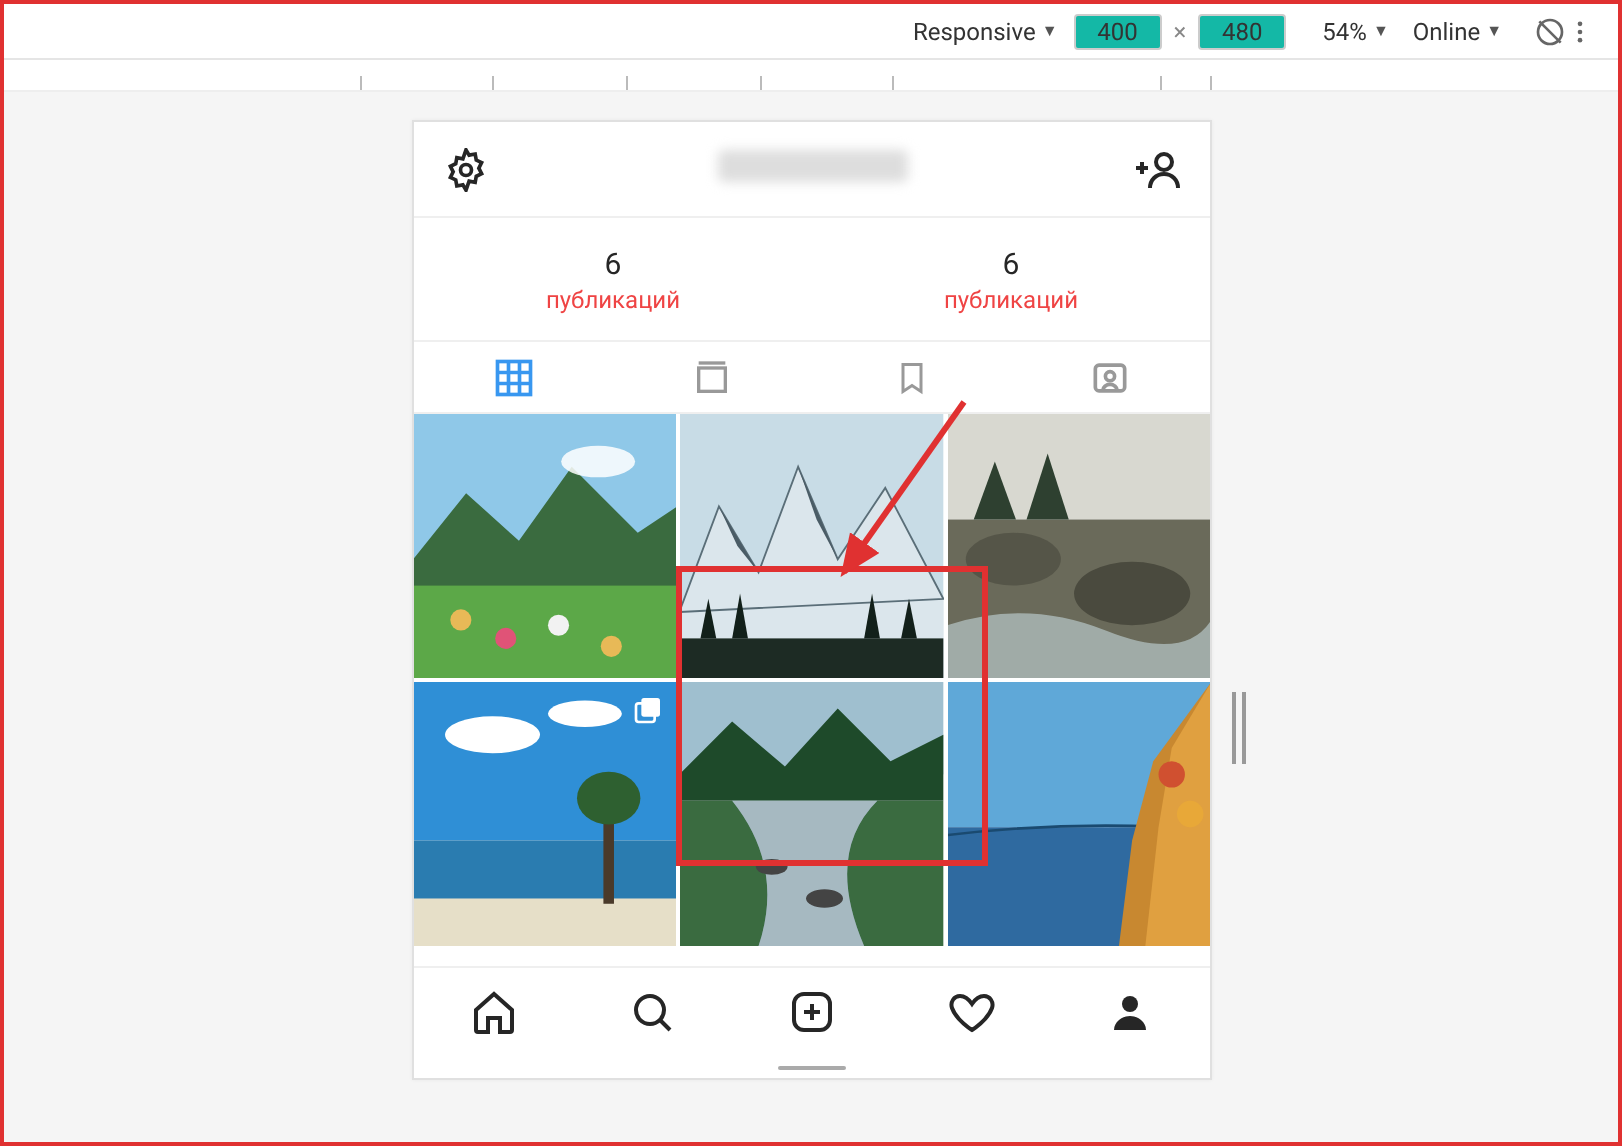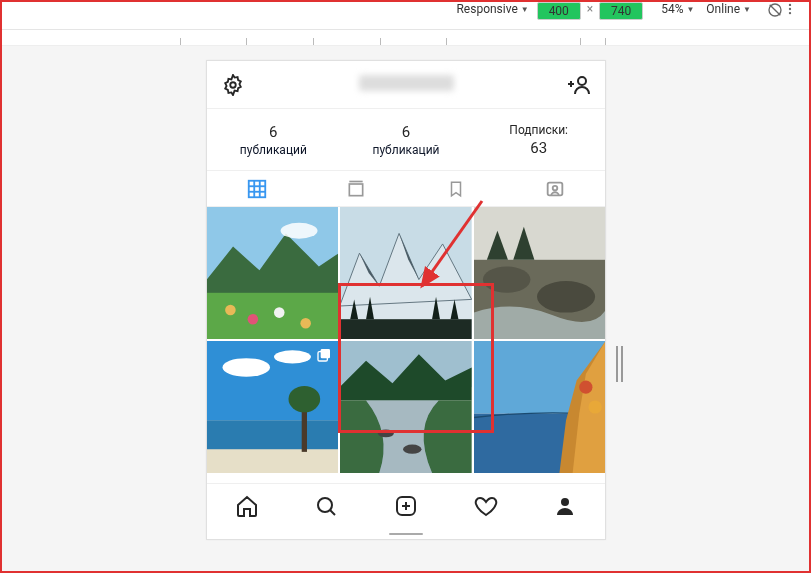--- a/index.html
+++ b/index.html
@@ -1,40 +1,40 @@
 <!DOCTYPE html>
 <html><head>
 <meta charset="utf-8">
 <style>
   * { box-sizing: border-box; margin: 0; padding: 0; }
   body { font-family: -apple-system, BlinkMacSystemFont, "Segoe UI", Roboto, Helvetica, Arial, sans-serif; background: #fff; }
   .outer-frame { width: 811px; height: 573px; border: 2px solid #e03131; position: relative; background: #fafafa; overflow: hidden; }
-  .devbar { height: 28px; background: #fff; display: flex; align-items: flex-start; font-size: 12px; color: #333; border-bottom: 1px solid #e5e5e5; padding: 0 8px; }
+  .devbar { height: 28px; background: #fff; display: flex; align-items: center; font-size: 12px; color: #333; border-bottom: 1px solid #e5e5e5; padding: 0 8px; }
   .devbar .spacer { flex: 1; }
   .devbar .dd { display: flex; align-items: center; gap: 3px; margin: 0 6px; cursor: pointer; }
   .devbar .tri { font-size: 8px; color: #555; }
-  .devbar .dimbox { width: 44px; border: 1px solid #ccc; border-radius: 2px; padding: 1px 4px; text-align: center; background: #22c55e; margin: 0 2px; }
+  .devbar .dimbox { width: 44px; border: 1px solid #ccc; border-radius: 2px; padding: 1px 4px; text-align: center; background: #14b8a6; margin: 0 2px; }
   .devbar .x { margin: 0 4px; color: #888; }
   .devbar .rot svg, .devbar .dots svg { display:block; }
   .devbar .rot { margin-left: 10px; cursor:pointer; }
   .devbar .dots { margin-left: auto; cursor:pointer; padding-right:4px;}
   .ruler { height: 16px; background: #fff; position: relative; border-bottom: 1px solid #eee; }
   .ruler .tick { position:absolute; top:8px; bottom:0; width:1px; background:#bbb; }
   .device-area { position: relative; width: 100%; height: calc(100% - 28px - 16px); background:#f5f5f5; }
   .phone { position: absolute; left: 204px; top: 14px; width: 400px; height: 480px; background:#fff; border:1px solid #e0e0e0; box-shadow: 0 0 2px rgba(0,0,0,0.05); display:flex; flex-direction:column; }
   
   .ig-header { height:48px; border-bottom:1px solid #efefef; display:flex; align-items:center; justify-content:space-between; padding:0 12px; }
   .ig-header .gear, .ig-header .addp { width:28px; display:flex; justify-content:center; cursor:pointer;}
   .ig-username { flex:1; text-align:center; }
   .ig-username .blur { display:inline-block; width:95px; height:16px; background:#ddd; border-radius:3px; filter: blur(3px); }
   
   .ig-stats { display:flex; height:62px; border-bottom:1px solid #efefef; }
   .stat { flex:1; display:flex; flex-direction:column; align-items:center; justify-content:center; gap:2px; cursor:pointer;}
   .stat .num { font-size:15px; color:#262626; }
-  .stat .lbl { font-size:12px; color:#0f172a; }
+  .stat .lbl { font-size:12px; color:#ef4444; }
   
   .ig-tabs { display:flex; height:36px; border-bottom:1px solid #efefef; }
   .tab { flex:1; display:flex; align-items:center; justify-content:center; cursor:pointer; border-top:1px solid transparent; }
   .tab.active svg { stroke:#3897f0; }
   .tab svg { stroke:#999; }
   
   .ig-grid { flex:1; overflow:hidden; display:grid; grid-template-columns: repeat(3,1fr); grid-auto-rows: 132px; gap:2px; background:#fff; }
   .cell { position:relative; overflow:hidden; cursor:pointer; }
   .cell svg { width:100%; height:100%; display:block; }
   .multi-icon { position:absolute; top:6px; right:6px; }
@@ -55,21 +55,21 @@
 <div class="outer-frame">
 
   <div class="devbar">
     <div class="spacer"></div>
     <div class="dd">
       <span>Responsive</span>
       <span class="tri">▼</span>
     </div>
     <div class="dimbox">400</div>
     <span class="x">×</span>
-    <div class="dimbox">740</div>
+    <div class="dimbox">480</div>
     <div class="dd" style="margin-left:16px">
       <span>54%</span>
       <span class="tri">▼</span>
     </div>
     <div class="dd">
       <span>Online</span>
       <span class="tri">▼</span>
     </div>
     <div class="rot">
       <svg width="16" height="16" viewBox="0 0 24 24" fill="none" stroke="#666" stroke-width="2">
@@ -126,24 +126,20 @@
       </div>
 
       <div class="ig-stats">
         <div class="stat">
           <span class="num">6</span>
           <span class="lbl">публикаций</span>
         </div>
         <div class="stat">
           <span class="num">6</span>
           <span class="lbl">публикаций</span>
-        </div>
-        <div class="stat">
-          <span class="lbl" style="color:#262626">Подписки:</span>
-          <span class="num">63</span>
         </div>
       </div>
 
       <div class="ig-tabs">
         <div class="tab active">
           <svg width="22" height="22" viewBox="0 0 24 24" fill="none" stroke-width="2">
               <rect x="3" y="3" width="18" height="18"></rect>
               <line x1="9" y1="3" x2="9" y2="21"></line>
               <line x1="15" y1="3" x2="15" y2="21"></line>
               <line x1="3" y1="9" x2="21" y2="9"></line>

